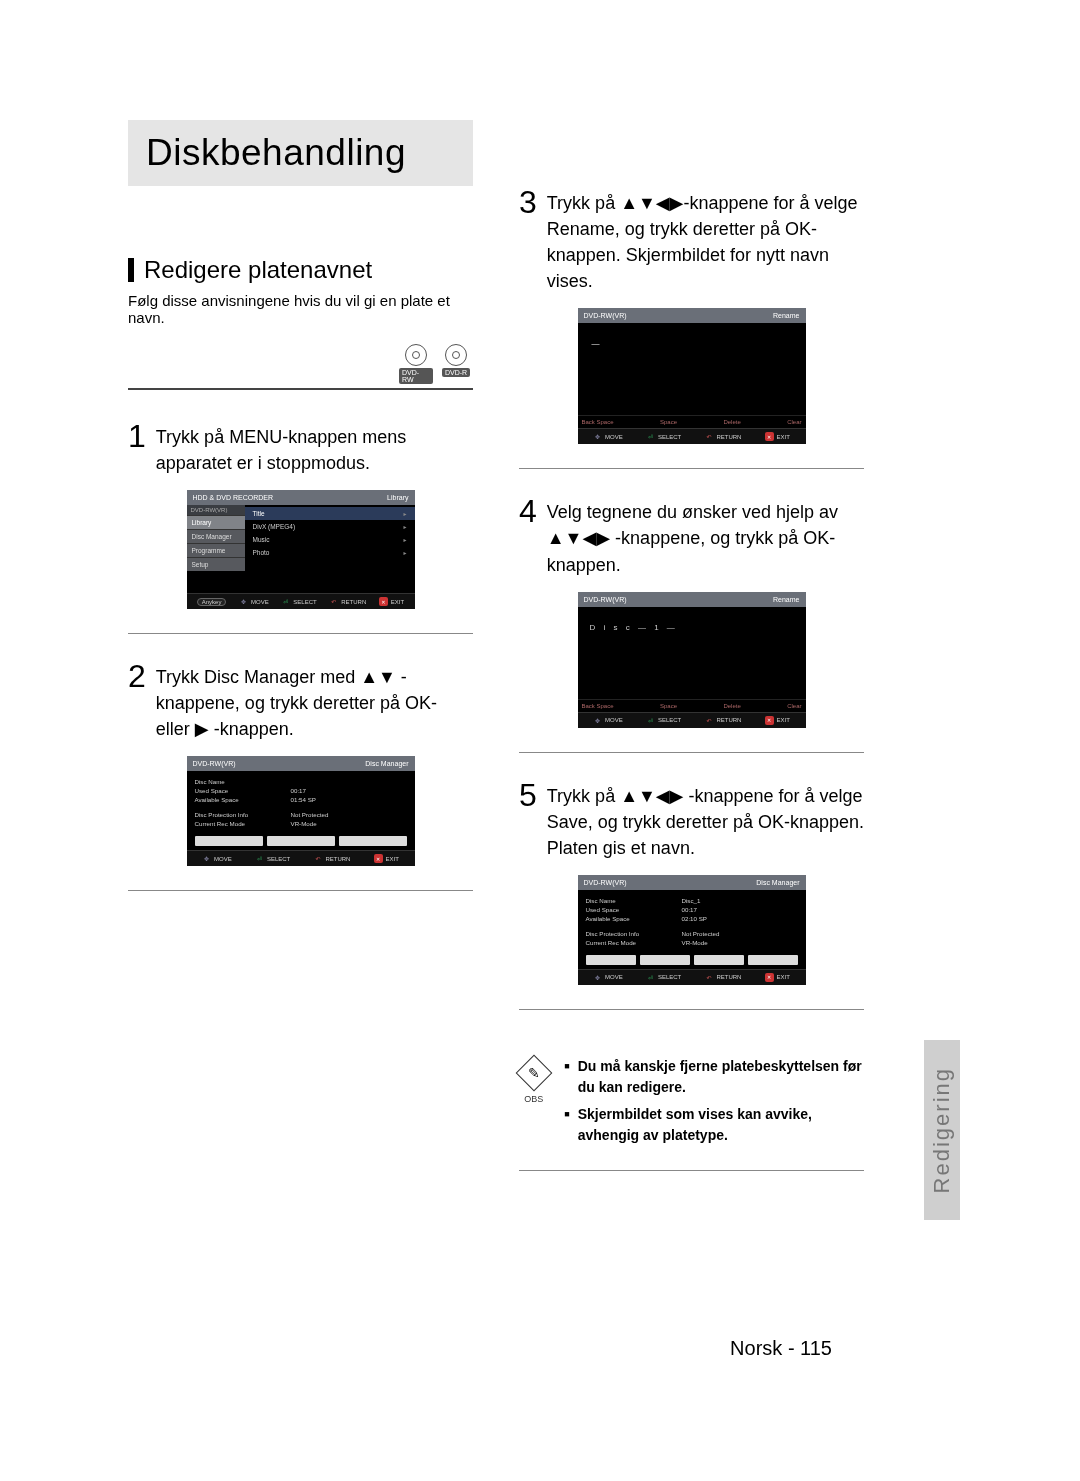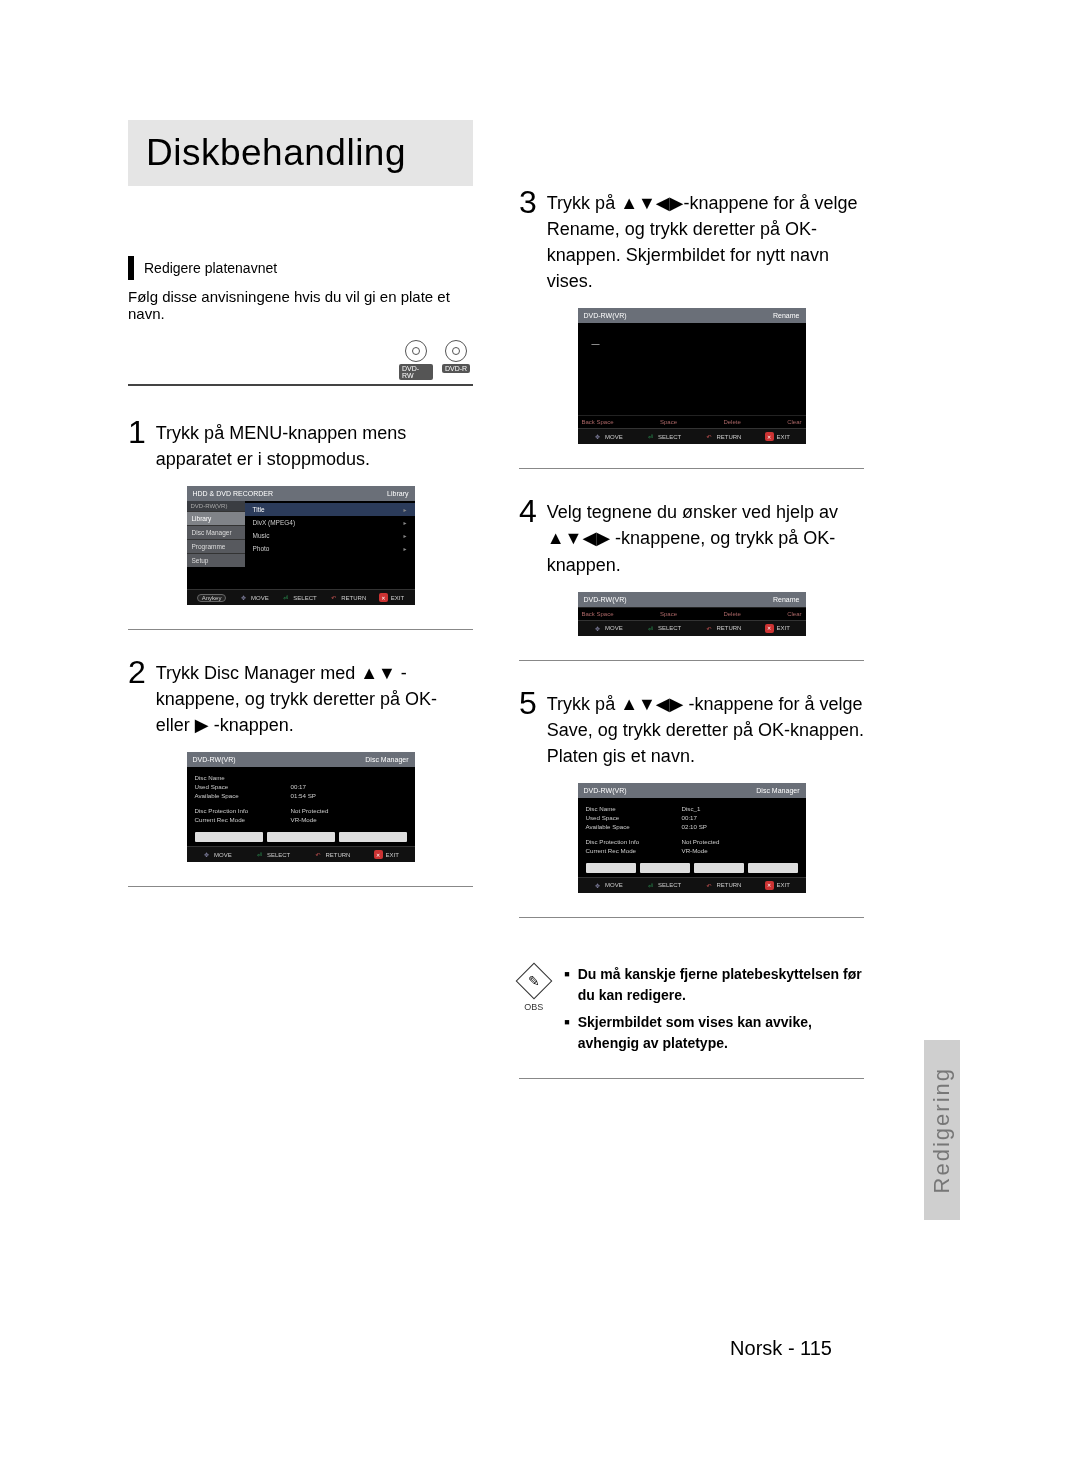--- a/index.html
+++ b/index.html
@@ -38,21 +38,21 @@
   .col { width: 345px; }
   .section-head {
     display: flex;
     align-items: center;
     gap: 10px;
     margin-bottom: 8px;
   }
   .section-bar {
     width: 6px; height: 24px; background: #000;
   }
-  .section-title { font-size: 14px; }
+  .section-title { font-size: 24px; }
   .intro { font-size: 15px; margin-bottom: 18px; }
   .disc-labels {
     display: flex;
     gap: 6px;
     justify-content: flex-end;
     margin-bottom: 4px;
   }
   .disc-label {
     width: 34px;
     display: flex;
@@ -353,20 +353,23 @@
 
       <div class="step">
         <div class="step-num">4</div>
         <div class="step-text">Velg tegnene du ønsker ved hjelp av ▲▼◀▶ -knappene, og trykk på OK-knappen.</div>
       </div>
       <div class="screen">
         <div class="screen-head">
           <span>DVD-RW(VR)</span>
           <span>Rename</span>
         </div>
+        <div class="rn-body">
+          <div class="rn-input">D i s c — 1 —</div>
+        </div>
         <div class="rn-fnrow">
           <span>Back Space</span>
           <span>Space</span>
           <span>Delete</span>
           <span>Clear</span>
         </div>
         <div class="screen-foot">
           <span class="foot-group">
               <span class="foot-sym sym-move">✥</span>
               <span>MOVE</span>

